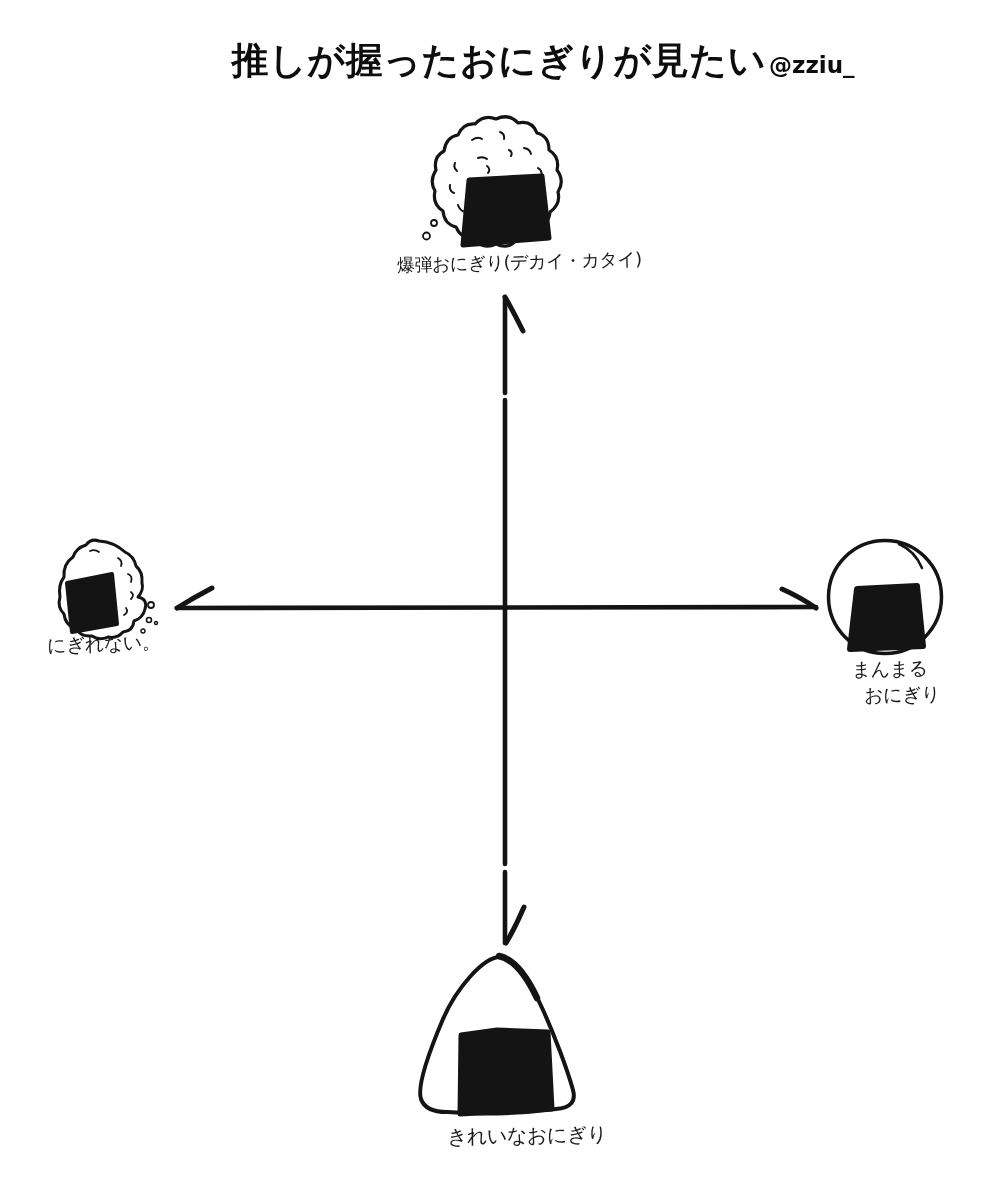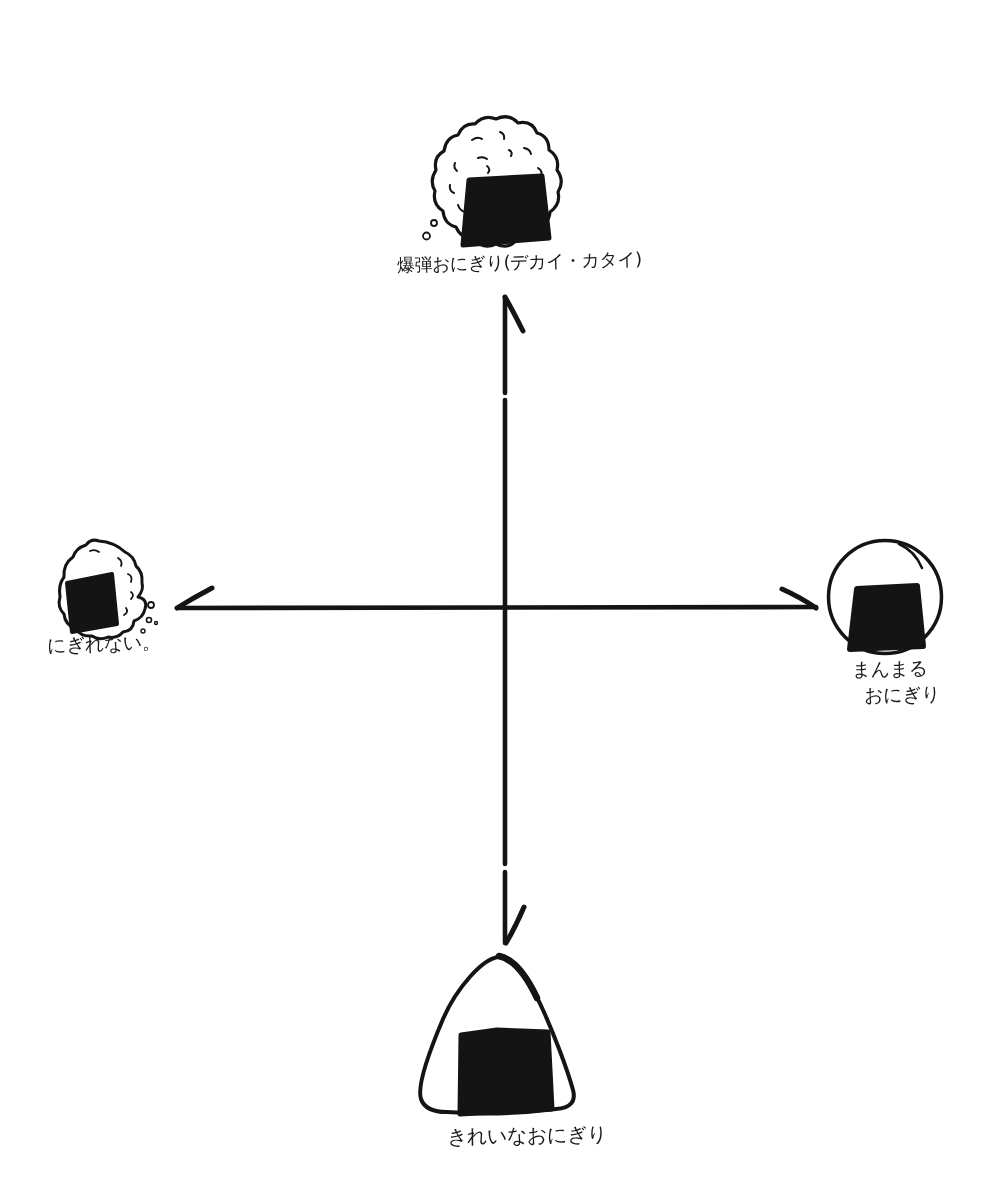--- a/index.html
+++ b/index.html
@@ -41,20 +41,23 @@
     padding-left:12px;text-indent:-12px;
     transform:rotate(-1deg);
   }
   .label-bottom{left:447px;top:1122px;width:190px;font-size:20px;transform:rotate(-1deg);}
 </style>
 </head>
 <body>
 
 <div class="canvas">
 
+  <div class="title-row">
+    <span class="title-inner"><span class="title-text">推しが握ったおにぎりが見たい</span><span class="credit-text">@zziu_</span></span>
+  </div>
 
   <svg class="art" width="990" height="1191" viewBox="0 0 990 1191">
 
     <g>
       <path class="ink" stroke-width="4.6" d="M505 297 V393 M505 400 V864 M505 872 V943"></path>
       <path class="ink" stroke-width="4.6" d="M177 608 L816 607"></path>
       <path class="ink" stroke-width="5" d="M505 297 Q512 309 523 331"></path>
       <path class="ink" stroke-width="5" d="M506 943 Q515 928 524 907"></path>
       <path class="ink" stroke-width="5" d="M177 608 Q193 598 212 588"></path>
       <path class="ink" stroke-width="5" d="M816 608 Q800 597 782 589"></path>

